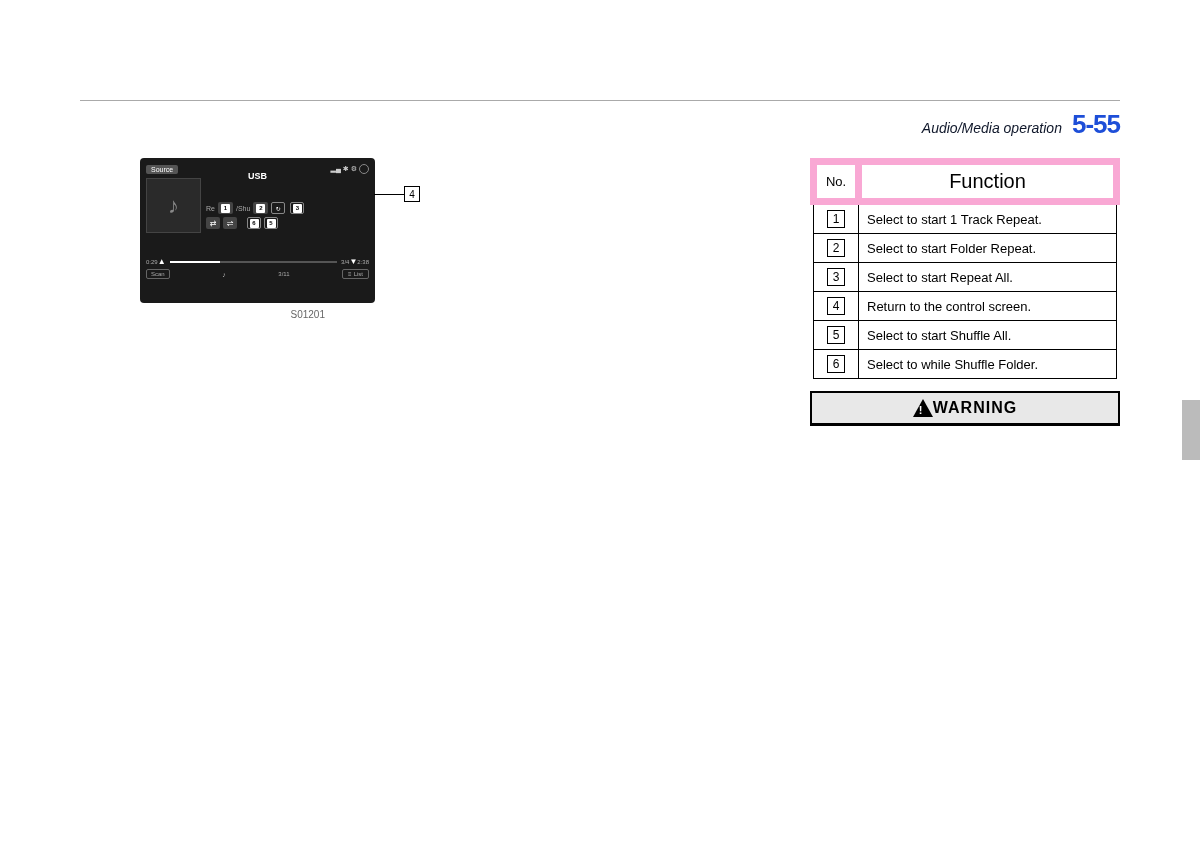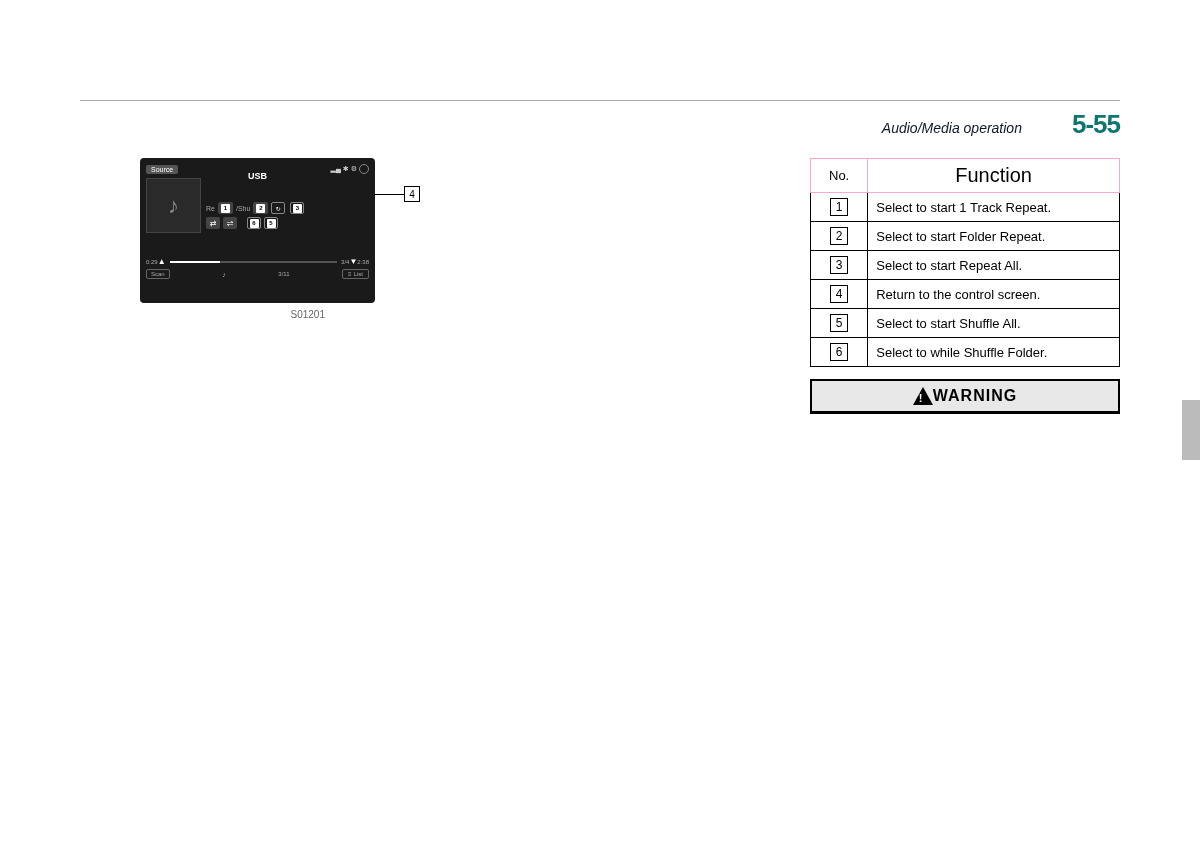--- a/index.html
+++ b/index.html
@@ -37,23 +37,22 @@
     }
     .header-section-title {
       font-style: italic;
       font-size: 14px;
       color: #0f172a;
       margin-right: 10px;
     }
     .header-page-num {
       font-size: 26px;
       font-weight: bold;
-      color: #0f766e;
+      color: #1d4ed8;
       letter-spacing: -1px;
-      margin-left: 40px;
     }
 
     
     .main-content {
       display: flex;
       gap: 30px;
       align-items: flex-start;
     }
 
     
@@ -296,22 +295,22 @@
       flex-shrink: 0;
     }
 
     .function-table {
       width: 100%;
       border-collapse: collapse;
       font-size: 13px;
     }
 
     .function-table th {
-      border: 1px solid #f9a8d4;
-      padding: 5px 18px;
+      border: 7px solid #f9a8d4;
+      padding: 5px 6px;
       text-align: center;
       font-weight: normal;
       background: #fff;
     }
 
     .function-table th.col-no {
       width: 45px;
     }
     .function-table th.col-func {
       font-size: 20px;

